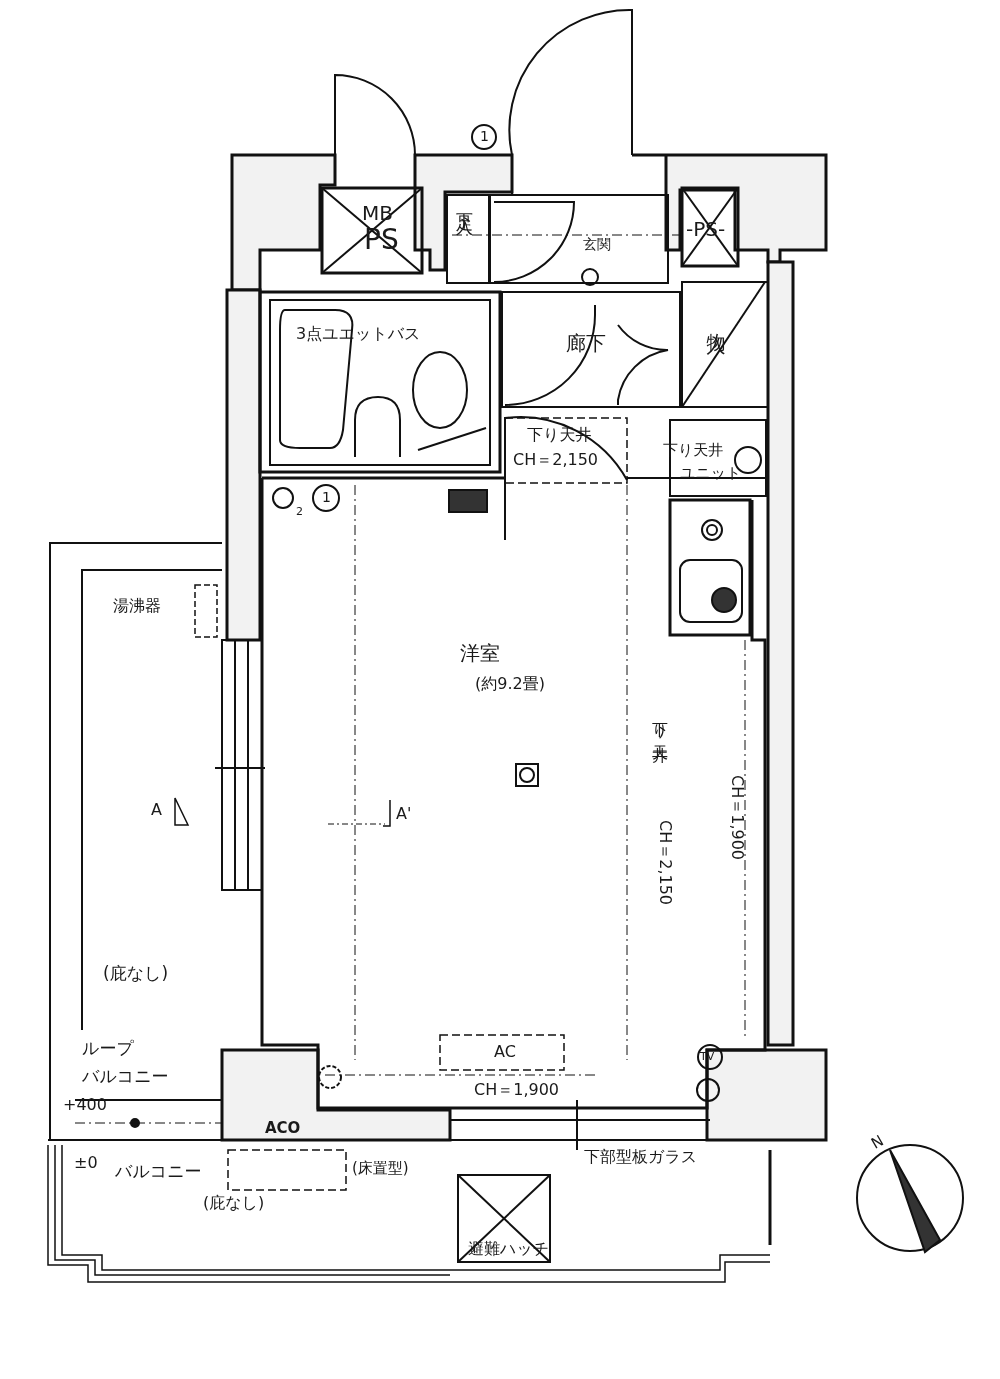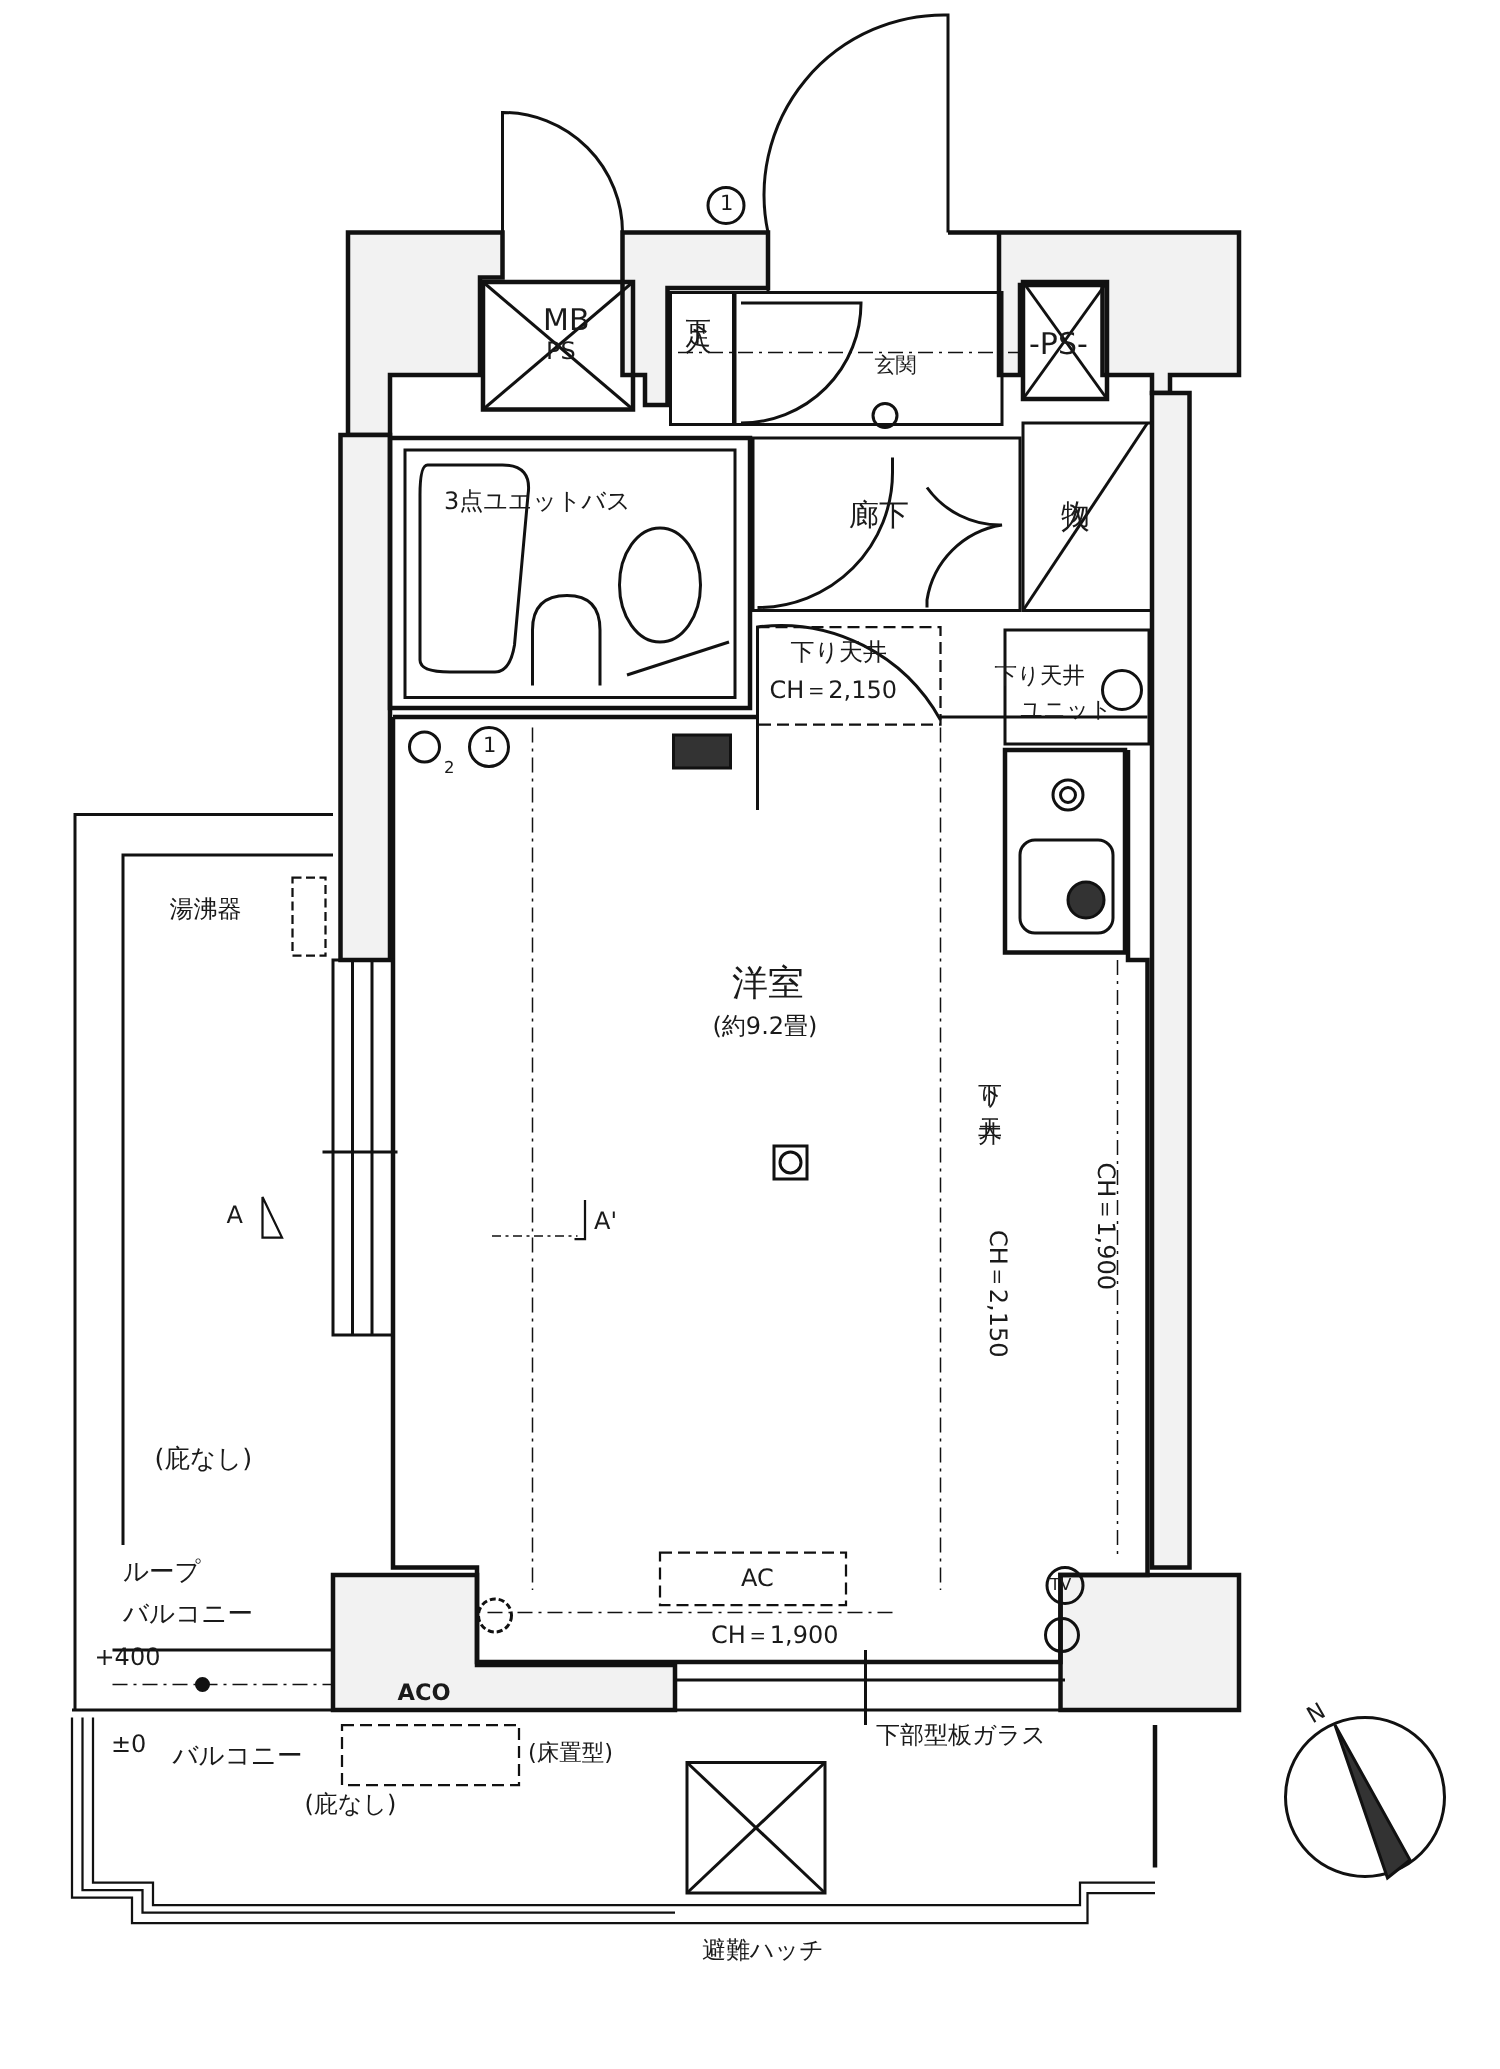--- a/index.html
+++ b/index.html
@@ -127,49 +127,49 @@
     <circle cx="708" cy="1090" r="11" stroke-width="2"></circle>
 
     <g>
       <circle cx="910" cy="1198" r="53" stroke-width="2"></circle>
       <path d="M890 1150 L940 1240 L925 1252 Z" fill="#333" stroke="#111"></path>
     </g>
   </g>
 </svg>
 
 <div class="lbl" style="left:362px;top:203px;font-size:20px;">MB</div>
-<div class="lbl" style="left:364px;top:226px;font-size:16px;">PS</div>
+<div class="lbl" style="left:364px;top:226px;font-size:28px;">PS</div>
 <div class="lbl vert" style="left:456px;top:200px;font-size:17px;">下足入</div>
 <div class="lbl" style="left:583px;top:237px;font-size:14px;">玄関</div>
 <div class="lbl" style="left:686px;top:219px;font-size:20px;text-align:center;">-PS-</div>
 <div class="lbl" style="left:296px;top:326px;font-size:16px;">3点ユエットバス</div>
 <div class="lbl" style="left:566px;top:333px;font-size:20px;">廊下</div>
 <div class="lbl vert" style="left:707px;top:318px;font-size:19px;">物入</div>
 <div class="lbl" style="left:527px;top:427px;font-size:16px;">下り天井</div>
 <div class="lbl" style="left:513px;top:452px;font-size:16px;">CH＝2,150</div>
 <div class="lbl" style="left:663px;top:443px;font-size:15px;">下り天井</div>
 <div class="lbl" style="left:680px;top:466px;font-size:15px;">ユニット</div>
-<div class="lbl" style="left:488px;top:643px;font-size:24px;">洋室</div>
+<div class="lbl" style="left:460px;top:643px;font-size:20px;">洋室</div>
 <div class="lbl" style="left:475px;top:676px;font-size:16px;">(約9.2畳)</div>
 <div class="lbl vert" style="left:652px;top:710px;font-size:16px;">下り天井</div>
 <div class="lbl rot90" style="left:673px;top:820px;font-size:16px;">CH＝2,150</div>
 <div class="lbl rot90" style="left:745px;top:775px;font-size:16px;">CH＝1,900</div>
 <div class="lbl" style="left:113px;top:598px;font-size:16px;">湯沸器</div>
 <div class="lbl" style="left:151px;top:802px;font-size:16px;">A</div>
 <div class="lbl" style="left:396px;top:806px;font-size:16px;">A'</div>
 <div class="lbl" style="left:103px;top:965px;font-size:17px;">(庇なし)</div>
 <div class="lbl" style="left:82px;top:1040px;font-size:17px;">ループ</div>
 <div class="lbl" style="left:82px;top:1068px;font-size:17px;">バルコニー</div>
 <div class="lbl" style="left:63px;top:1097px;font-size:16px;">+400</div>
 <div class="lbl" style="left:494px;top:1044px;font-size:16px;">AC</div>
 <div class="lbl" style="left:474px;top:1082px;font-size:16px;">CH＝1,900</div>
 <div class="lbl" style="left:584px;top:1149px;font-size:16px;text-align:center;">下部型板ガラス</div>
 <div class="lbl" style="left:74px;top:1155px;font-size:16px;">±0</div>
 <div class="lbl" style="left:115px;top:1163px;font-size:17px;">バルコニー</div>
 <div class="lbl" style="left:265px;top:1121px;font-size:15px;font-weight:bold;">ACO</div>
 <div class="lbl" style="left:352px;top:1161px;font-size:15px;">(床置型)</div>
 <div class="lbl" style="left:203px;top:1195px;font-size:16px;">(庇なし)</div>
-<div class="lbl" style="left:468px;top:1292px;font-size:16px;">避難ハッチ</div>
+<div class="lbl" style="left:468px;top:1241px;font-size:16px;">避難ハッチ</div>
 <div class="lbl" style="left:480px;top:129px;font-size:14px;">1</div>
 <div class="lbl" style="left:322px;top:490px;font-size:14px;">1</div>
 <div class="lbl" style="left:700px;top:1051px;font-size:11px;">TV</div>
 <div class="lbl" style="left:296px;top:506px;font-size:11px;">2</div>
 <div class="lbl" style="left:872px;top:1135px;font-size:15px;transform:rotate(-30deg);">N</div>
 
 </body></html>

